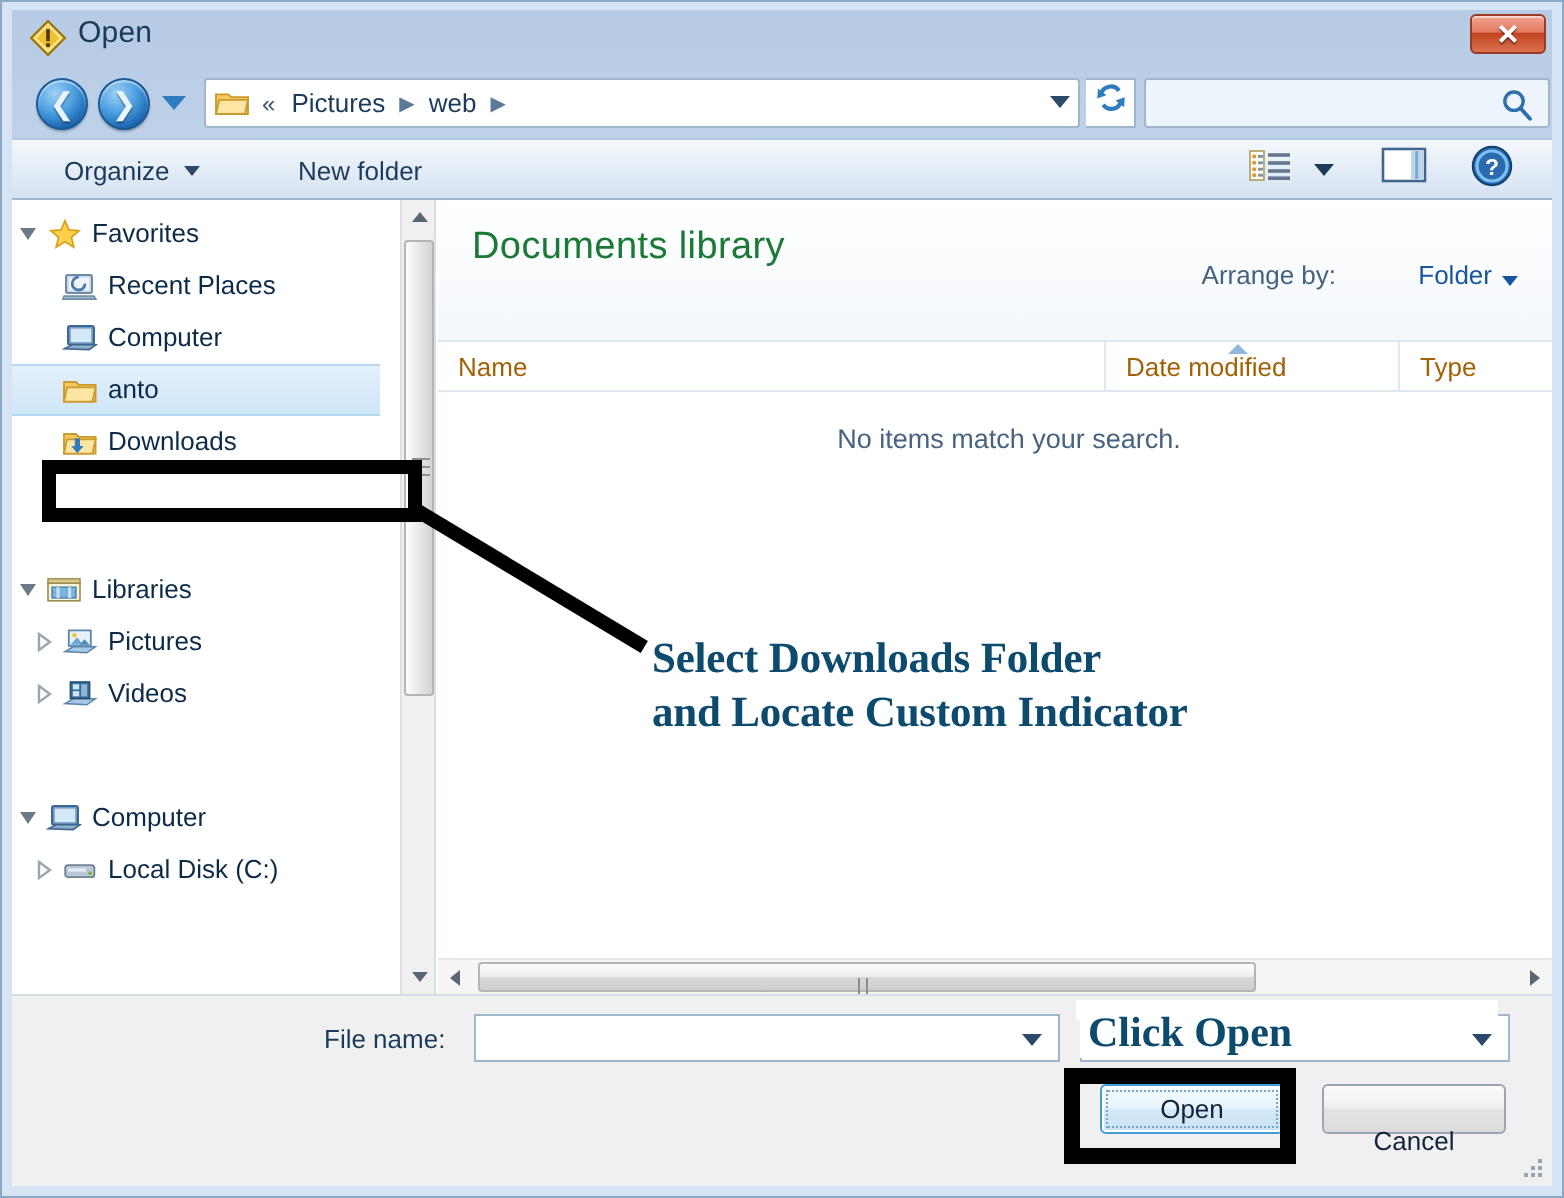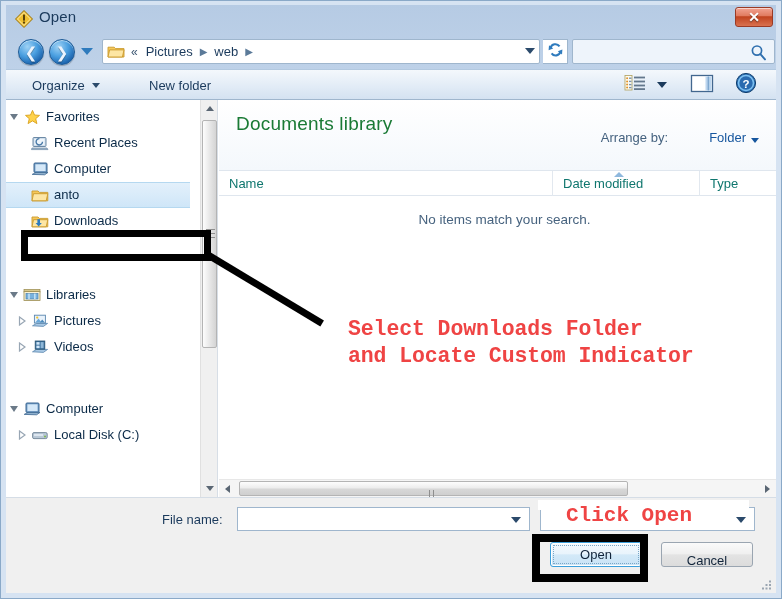--- a/index.html
+++ b/index.html
@@ -287,21 +287,21 @@
   }
   .colheader {
     position: absolute; left: 0; top: 70px; right: 0; height: 26px;
     border-top: 1px solid #dfe6ee;
     border-bottom: 1px solid #dfe6ee;
     background: #fff;
   }
   .col {
     position: absolute; top: 0; height: 25px;
     display: flex; align-items: center;
-    font-size: 13px; color: #0f766e;
+    font-size: 13px; color: #a16207;
     padding-left: 10px;
     cursor: pointer;
   }
   .col-name { left: 0; width: 333px; }
   .col-date { left: 333px; width: 147px; border-left: 1px solid #e2e8ef; }
   .col-type { left: 480px; width: 86px; border-left: 1px solid #e2e8ef; }
   .sort-arrow {
     position: absolute; left: 395px; top: 1px;
     width: 0; height: 0;
     border-left: 5px solid transparent;
@@ -415,21 +415,21 @@
     border: 1px solid #3c9fdb;
     box-shadow: inset 0 0 0 1px #fff;
   }
   .btn-open-inner {
     position: absolute; left: 2px; top: 2px; right: 2px; bottom: 2px;
     border: 1px dotted #7aa7c7;
     display: flex; align-items: center; justify-content: center;
   }
   .btn-cancel { left: 655px; }
   .btn-cancel-inner {
-    position: absolute; left: 0; top: 6px; width: 100%; height: 100%;
+    position: absolute; left: 0; top: 16px; width: 100%; height: 100%;
     display: flex; align-items: center; justify-content: center;
   }
   .resize-grip {
     position: absolute; right: 4px; bottom: 4px;
     width: 12px; height: 12px;
   }
 
   
   .anno-layer {
     position: absolute; left: 0; top: 0; width: 782px; height: 599px;
@@ -442,26 +442,25 @@
   }
   .anno-dl { left: 21px; top: 230px; width: 190px; height: 31px; }
   .anno-open { left: 532px; top: 534px; width: 116px; height: 48px; border-width: 8px; }
   .anno-line {
     position: absolute;
     background: #000;
     transform-origin: 0 50%;
   }
   .anno-text {
     position: absolute;
-    font-family: Liberation Mono, monospace;
+    font-family: Liberation Serif, serif;
     font-weight: bold;
-    color: #ef4444;
+    color: #0c4a6e;
     background: #fff;
     line-height: 1.25;
-    margin-left: 22px;
   }
   .anno-main {
     left: 326px; top: 316px;
     font-size: 21.5px;
     letter-spacing: -.1px;
   }
   .anno-click {
     left: 540px; top: 503px;
     font-size: 21px;
     padding: 0 4px;

